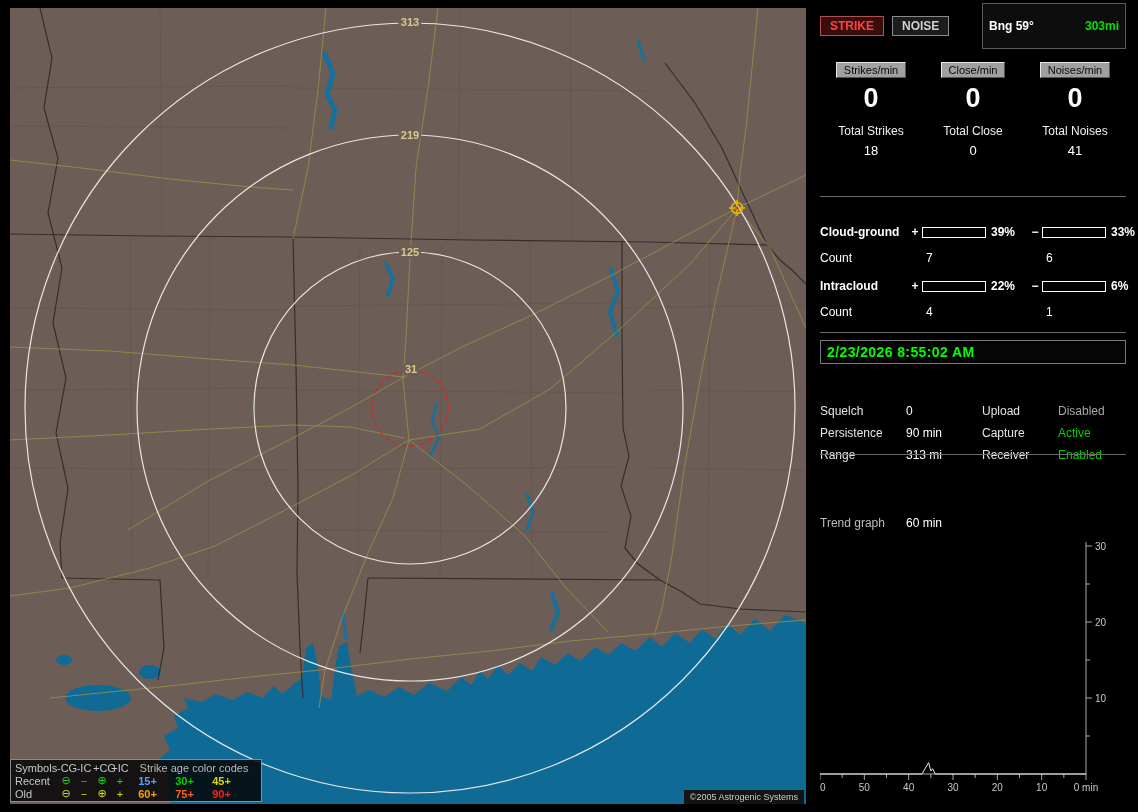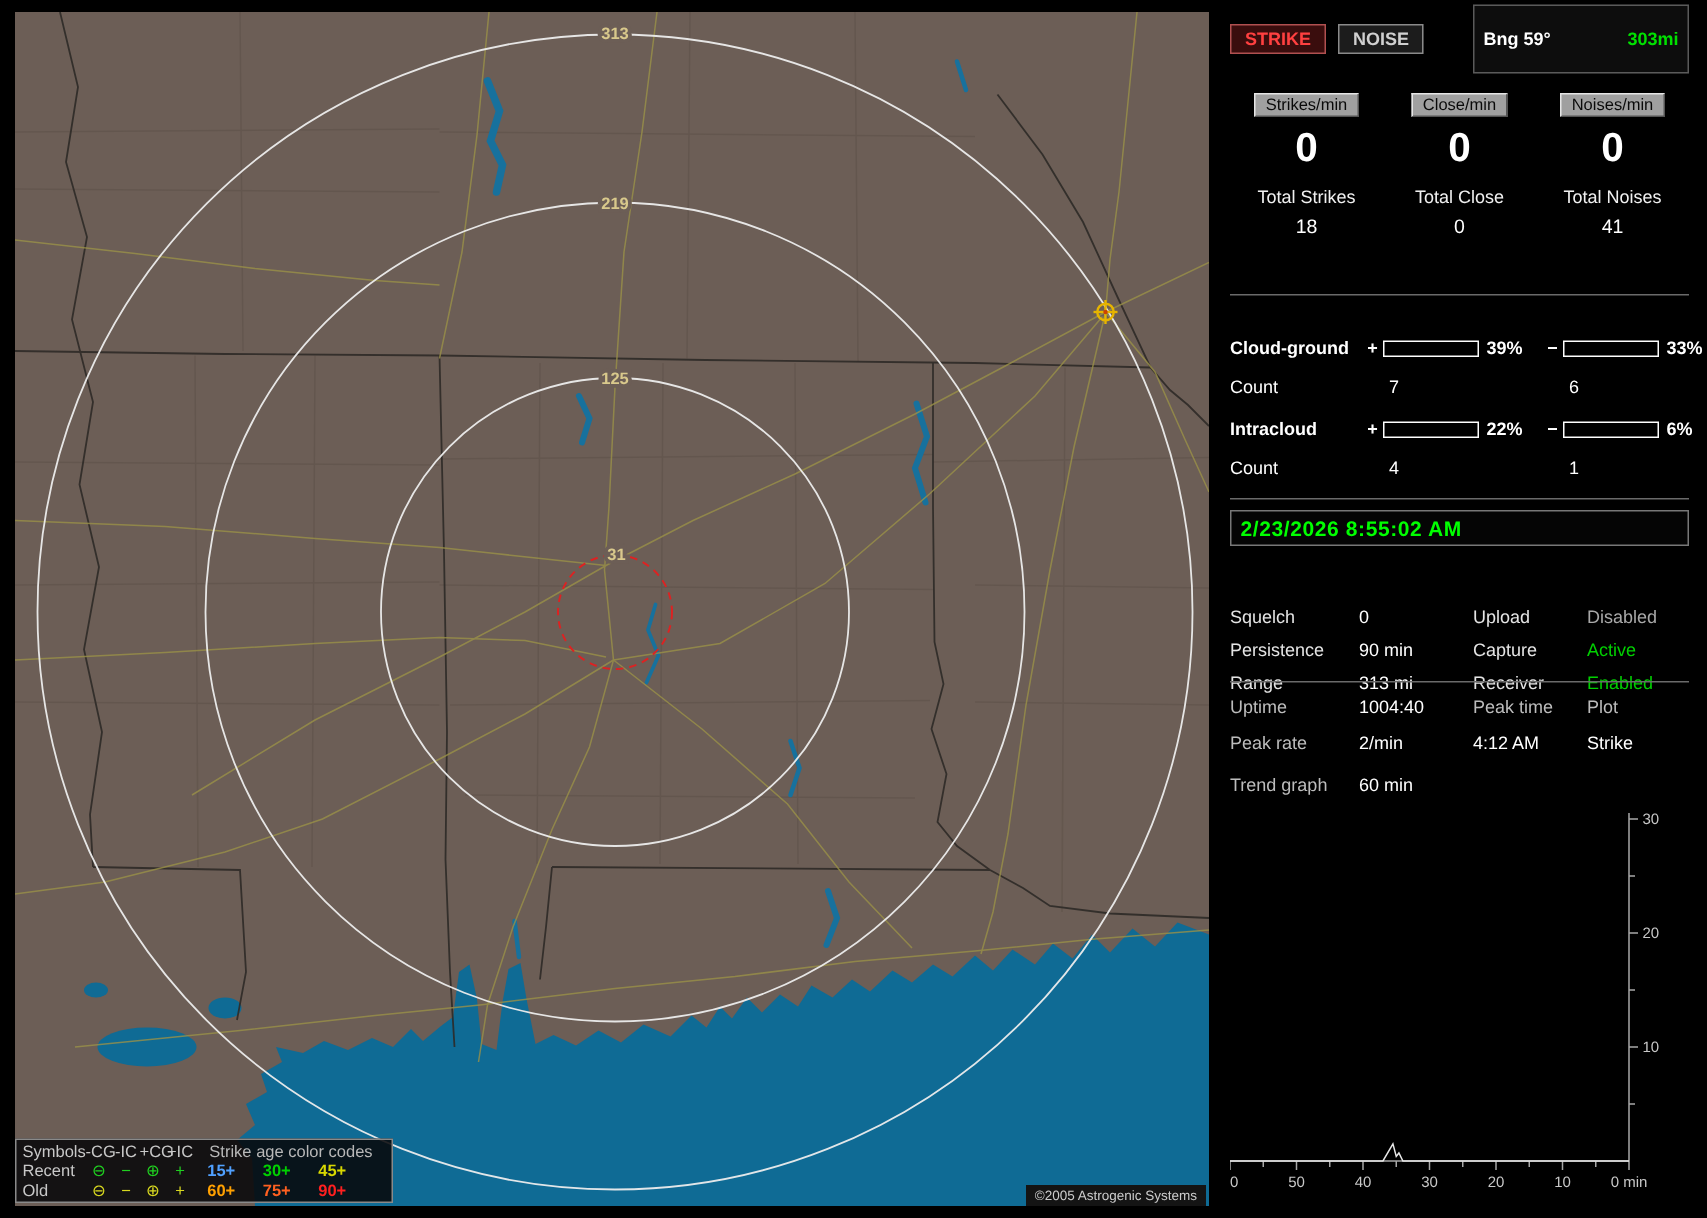--- a/index.html
+++ b/index.html
@@ -301,31 +301,20 @@
     <span class="val" style="color: rgb(0, 208, 0);">Active</span>
 
     <span class="lbl">Range</span>
     <span class="val">313 mi</span>
     <span class="lbl">Receiver</span>
     <span class="val" style="color: rgb(0, 208, 0);">Enabled</span>
   </div>
 
   <div class="rp-sec sep sep3"></div>
 
-  <div class="rp-sec kv-grid stats">
-    <span class="lbl">Uptime</span>
-    <span class="val">1004:40</span>
-    <span class="lbl">Peak time</span>
-    <span class="lbl">Plot</span>
-
-    <span class="lbl">Peak rate</span>
-    <span class="val">2/min</span>
-    <span class="val">4:12 AM</span>
-    <span class="val">Strike</span>
-  </div>
 
   <div class="rp-sec trend-row">
     <span class="lbl">Trend graph</span>
     <span class="val">60 min</span>
   </div>
 
   <div class="rp-sec chart">
     <svg id="trend-svg" width="306" height="264" viewBox="0 0 306 264">
         <line x1="266" y1="6" x2="266" y2="238" class="axis"></line>
         <line x1="0" y1="238" x2="266" y2="238" class="axis"></line>

